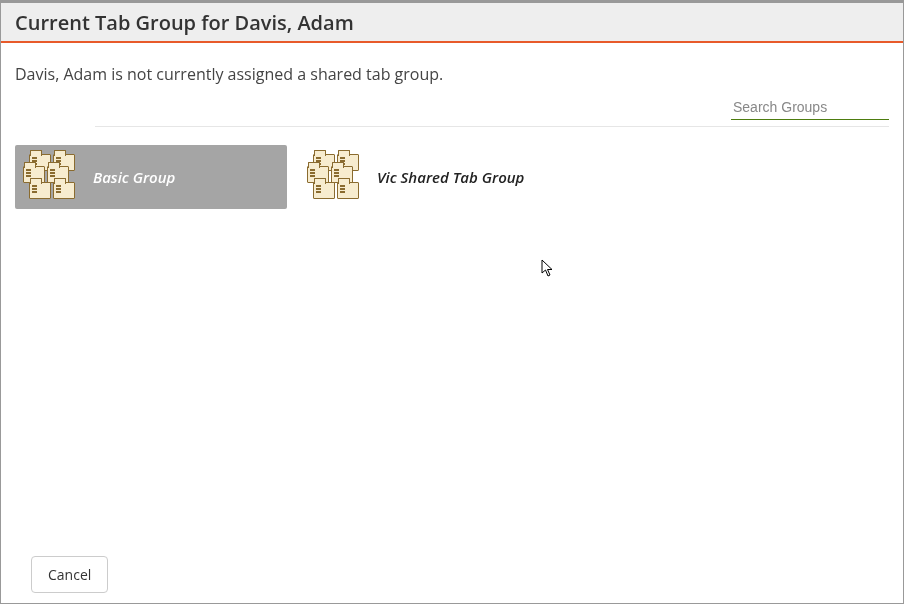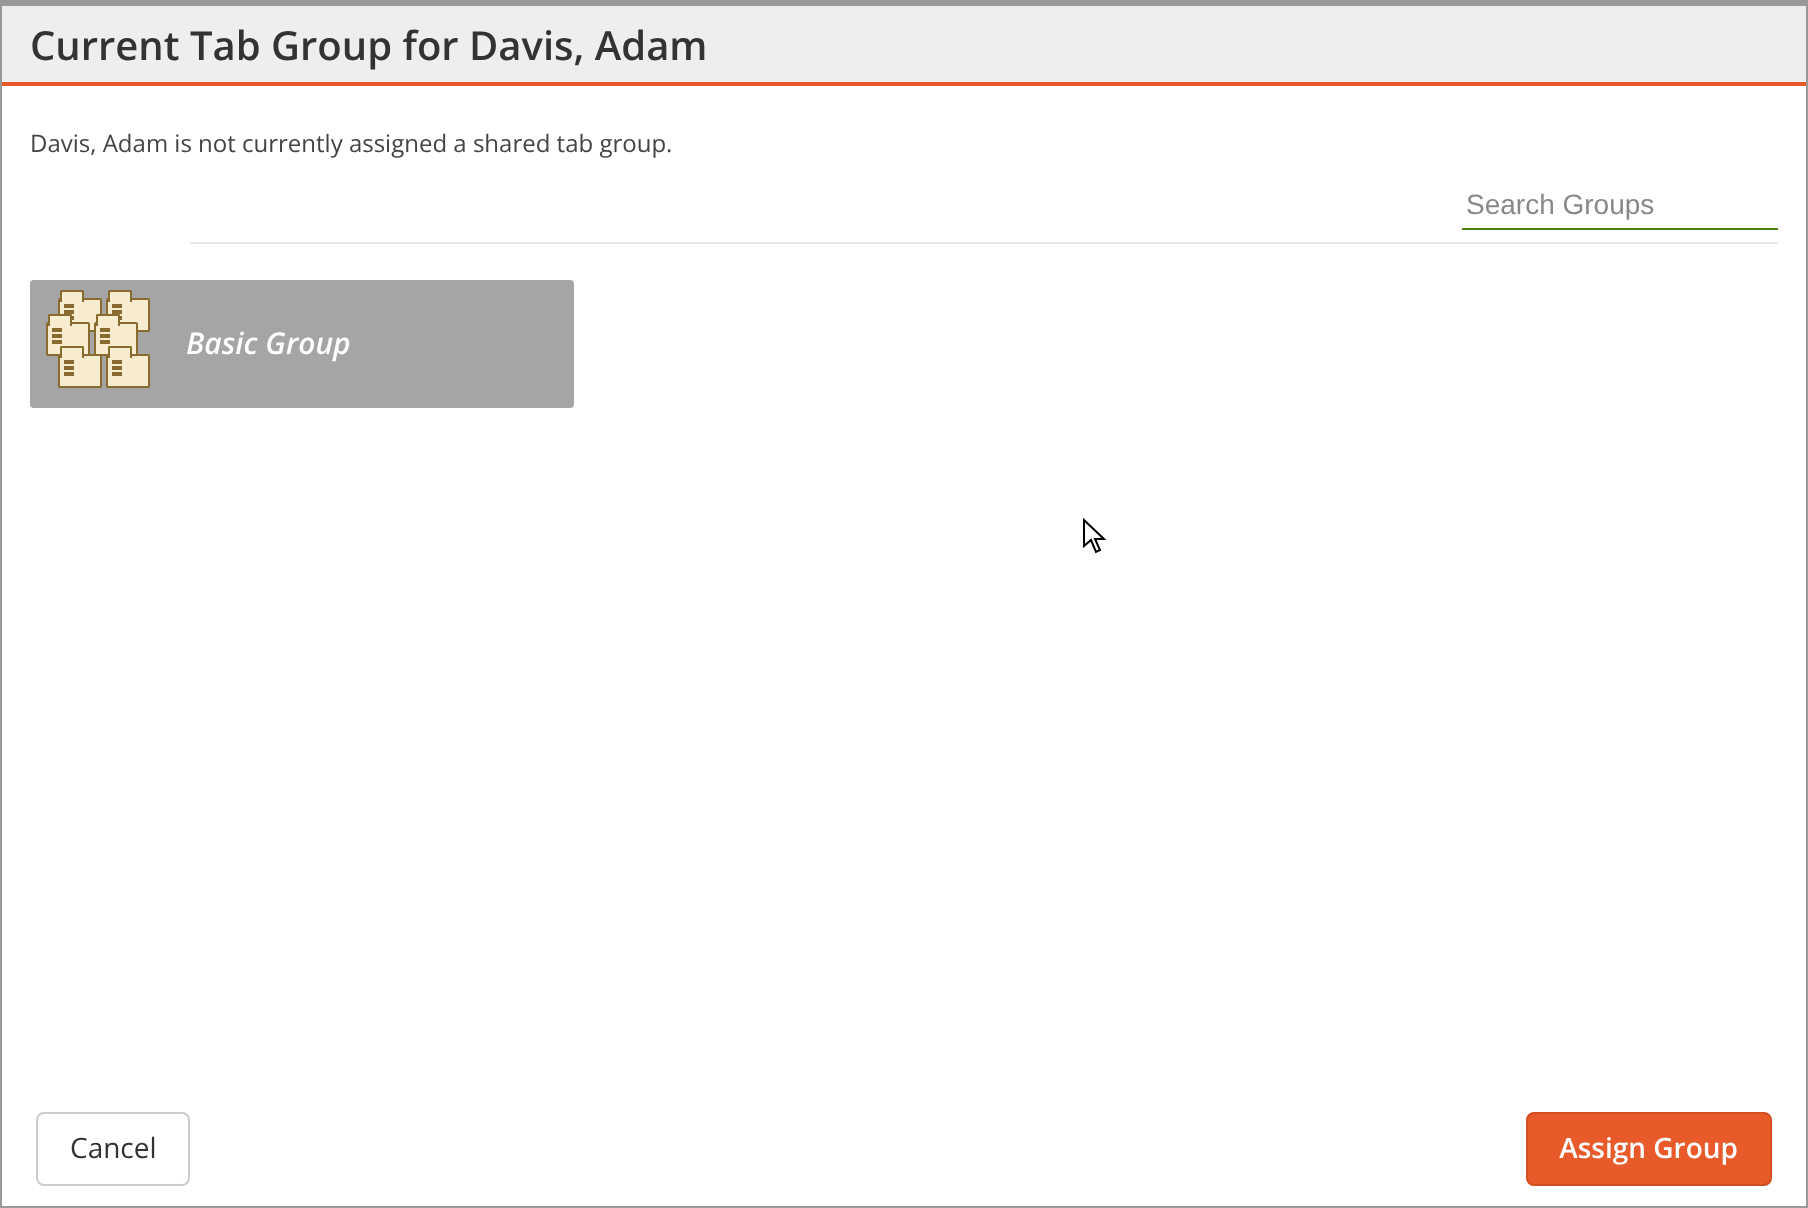--- a/index.html
+++ b/index.html
@@ -31,21 +31,21 @@
   .header-title {
     font-size: 20px;
     font-weight: 600;
     color: #333;
   }
   .body {
     padding: 14px 14px 0 14px;
     position: relative;
   }
   .status-text {
-    font-size: 12px;
+    font-size: 16px;
     color: #444;
     margin: 6px 0 10px 0;
   }
   .search-row {
     display: flex;
     justify-content: flex-end;
     align-items: flex-end;
     padding-bottom: 6px;
   }
   .search-input {
@@ -142,21 +142,21 @@
 
   .footer {
     position: absolute;
     bottom: 0;
     left: 0;
     right: 0;
     height: 58px;
     display: flex;
     align-items: center;
     justify-content: space-between;
-    padding: 0 17px;
+    padding: 0 30px;
   }
   .btn {
     font-size: 14px;
     padding: 8px 16px;
     border-radius: 4px;
     cursor: pointer;
     font-family: inherit;
   }
   .btn-cancel {
     background: #fff;
@@ -204,27 +204,37 @@
           <div class="folder f1"></div>
             <div class="folder f2"></div>
           <div class="folder f3"></div>
             <div class="folder f4"></div>
           <div class="folder f5"></div>
             <div class="folder f6"></div>
         </div>
         <div class="label">Basic Group</div>
       </div>
 
+      <div class="group-card unselected">
+        <div class="icon-stack">
+          <div class="folder f1"></div>
+            <div class="folder f2"></div>
+          <div class="folder f3"></div>
+            <div class="folder f4"></div>
+          <div class="folder f5"></div>
+            <div class="folder f6"></div>
+        </div>
+        <div class="label">Vic Shared Tab Group</div>
+      </div>
 
     </div>
 
     <svg class="cursor" viewBox="0 0 14 20">
       <path d="M1 1 L1 14 L4.5 11 L7 17 L9 16 L6.5 10.5 L11 10.5 Z" fill="#fff" stroke="#000" stroke-width="1"></path>
     </svg>
 
   </div>
 
   <div class="footer">
     <button class="btn btn-cancel">Cancel</button>
-    <button class="btn btn-primary">Assign Group</button>
   </div>
 
 </div>
 
 </body></html>

